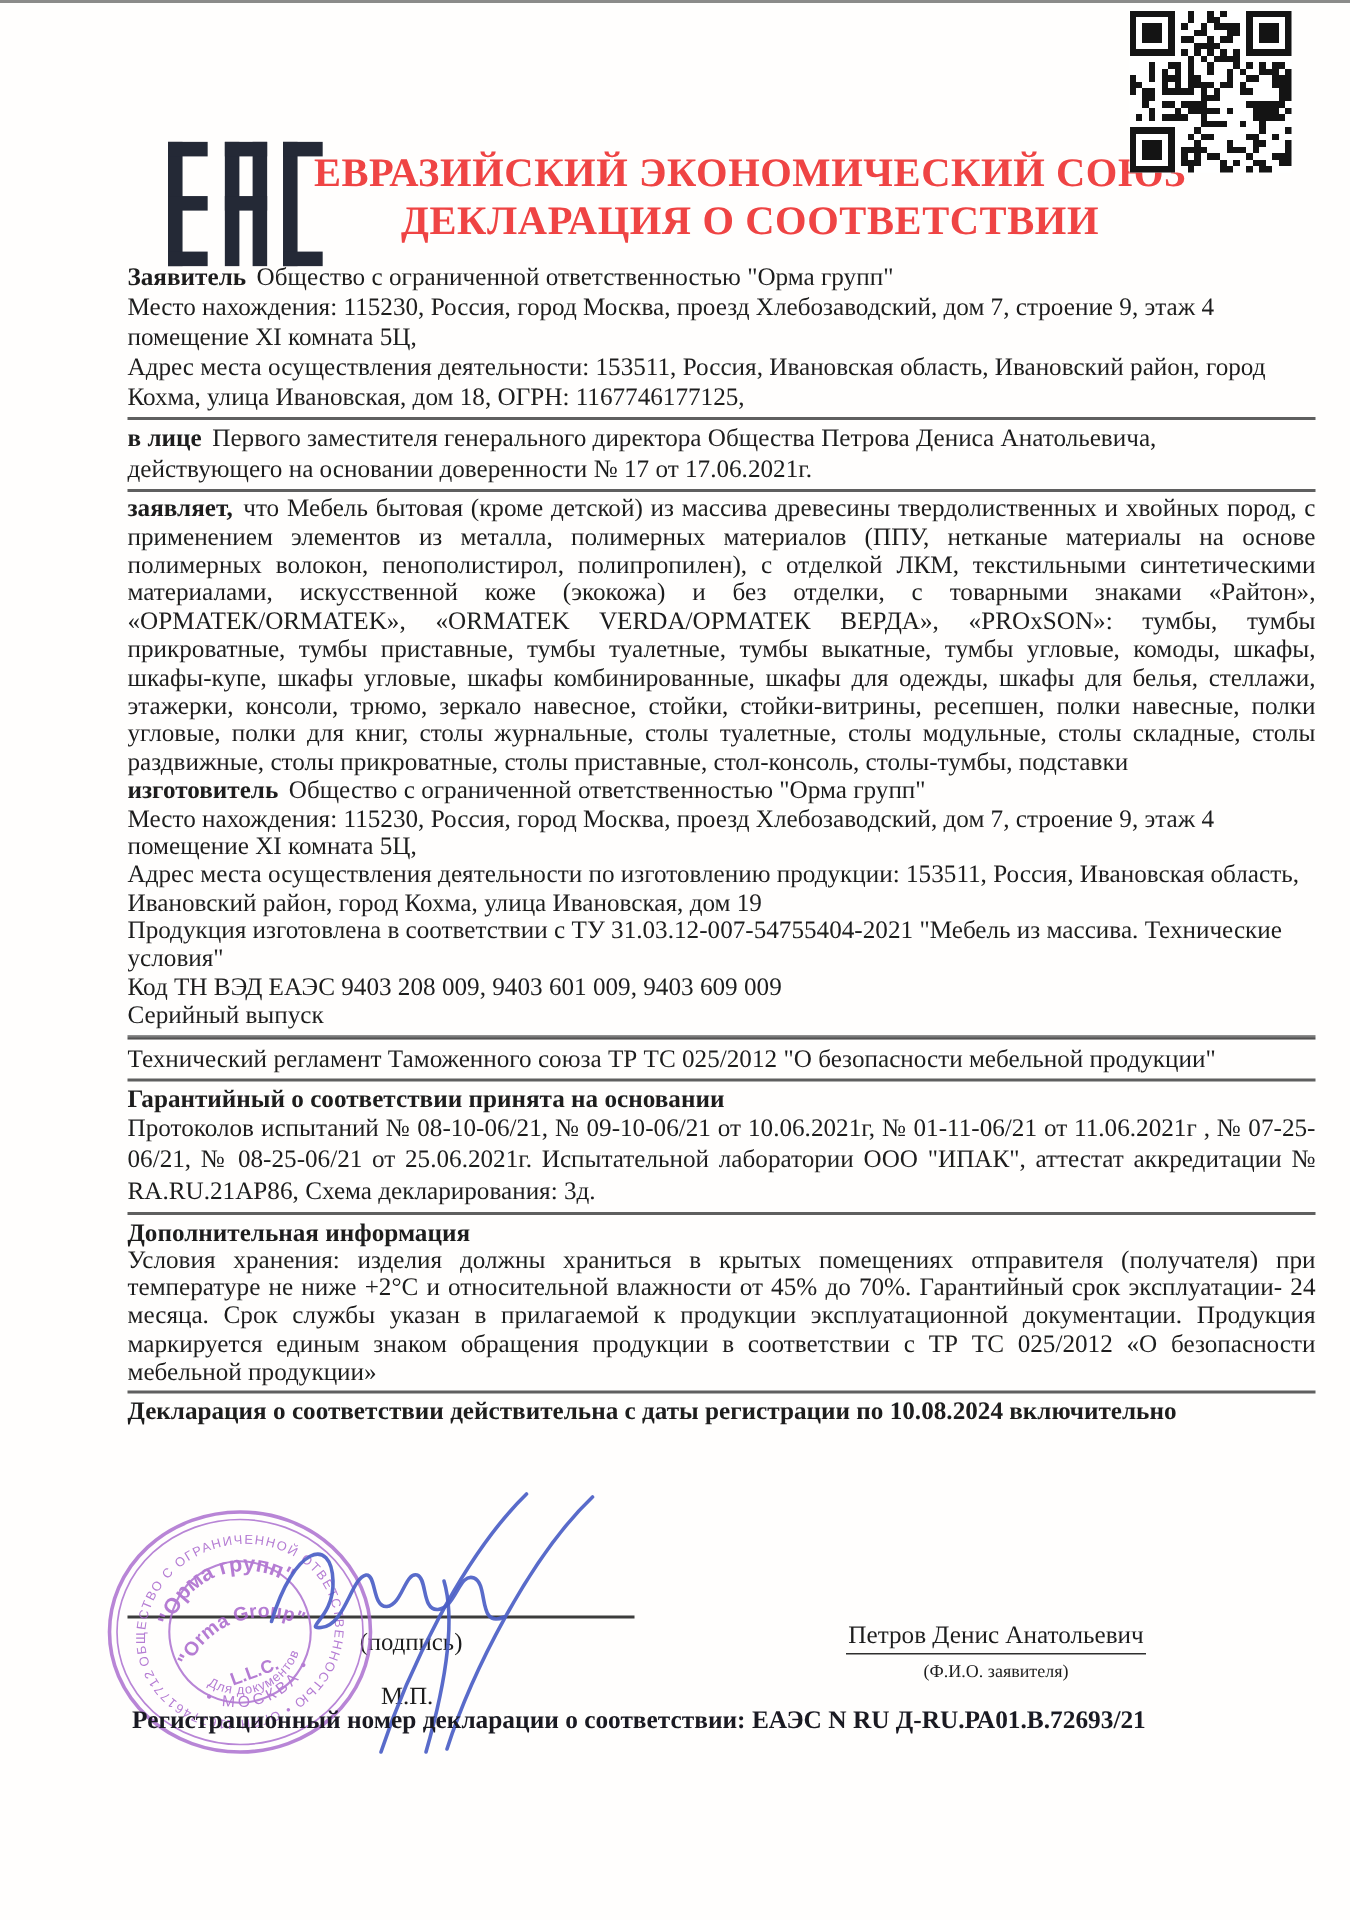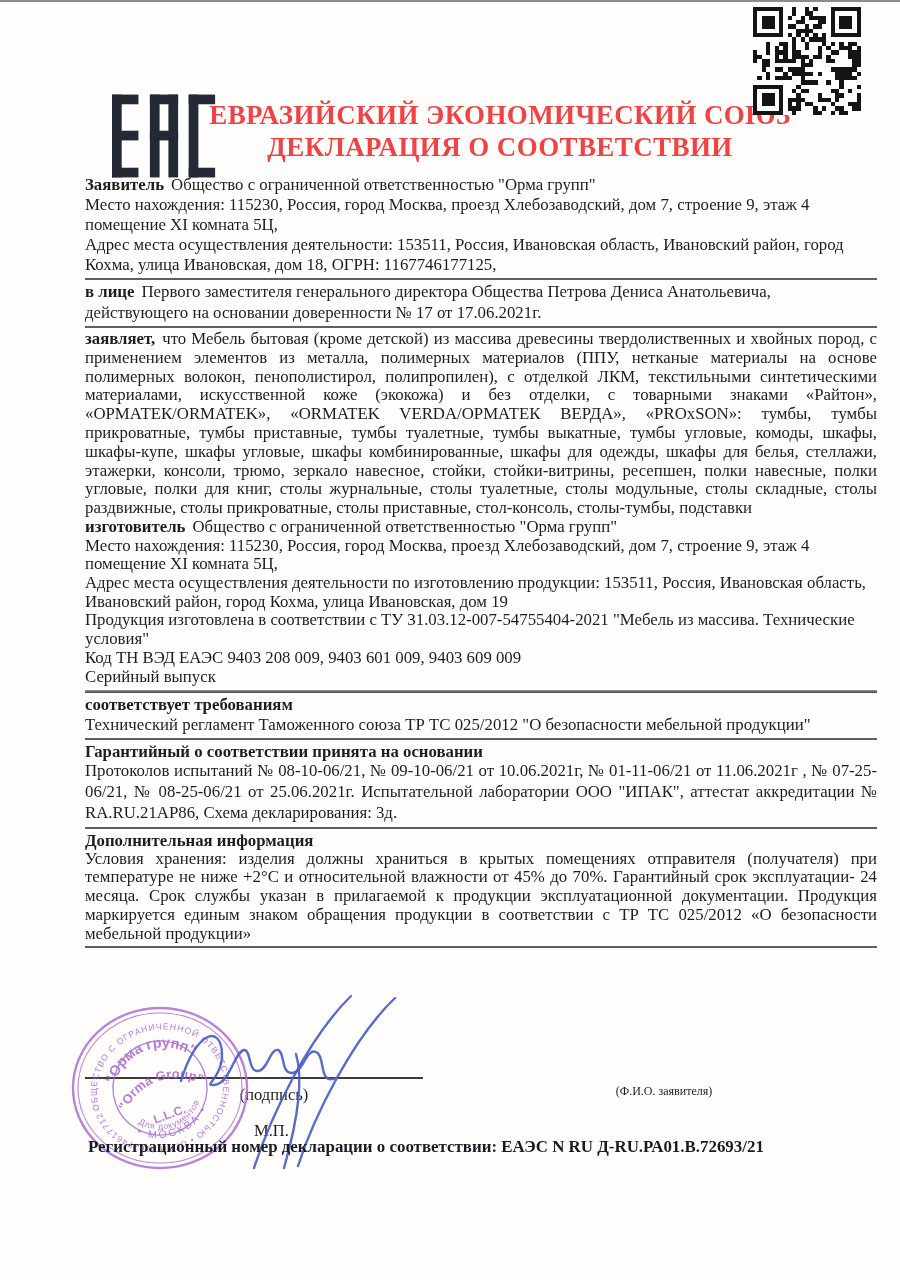--- a/index.html
+++ b/index.html
@@ -388,42 +388,43 @@
       <p><span class="b lblgap">изготовитель</span><span>Общество с ограниченной ответственностью "Орма групп"</span></p>
       <p>Место нахождения: 115230, Россия, город Москва, проезд Хлебозаводский, дом 7, строение 9, этаж 4 помещение XI комната 5Ц,</p>
       <p>Адрес места осуществления деятельности по изготовлению продукции: 153511, Россия, Ивановская область, Ивановский район, город Кохма, улица Ивановская, дом 19</p>
       <p>Продукция изготовлена в соответствии с ТУ 31.03.12-007-54755404-2021 "Мебель из массива. Технические условия"</p>
       <p>Код ТН ВЭД ЕАЭС  9403 208 009, 9403 601 009, 9403 609 009</p>
       <p>Серийный выпуск</p>
     </div>
 
     <div class="rule thick"></div>
 
-    <p class="b head-line">соответствует требованиям</p>
     <p class="comp-text">Технический регламент Таможенного союза ТР ТС 025/2012 "О безопасности мебельной продукции"</p>
 
     <div class="rule"></div>
 
     <p class="b head-line">Гарантийный о соответствии принята на основании</p>
     <p class="just basis-text">Протоколов испытаний № 08-10-06/21, № 09-10-06/21 от 10.06.2021г, № 01-11-06/21 от 11.06.2021г , № 07-25-06/21, № 08-25-06/21 от 25.06.2021г. Испытательной лаборатории ООО "ИПАК", аттестат аккредитации № RA.RU.21АР86, Схема декларирования: 3д.</p>
 
     <div class="rule"></div>
 
     <p class="b head-line">Дополнительная информация</p>
     <p class="just add-text">Условия хранения: изделия должны храниться в крытых помещениях отправителя (получателя) при температуре не ниже +2°С и относительной влажности от 45% до 70%. Гарантийный срок эксплуатации- 24 месяца. Срок службы указан в прилагаемой к продукции эксплуатационной документации. Продукция маркируется единым знаком обращения продукции в соответствии с ТР ТС 025/2012 «О безопасности мебельной продукции»</p>
 
     <div class="rule thin"></div>
 
+    <p class="validity">Декларация о соответствии действительна с даты регистрации по  10.08.2024 включительно</p>
   </div>
 
   <div class="sig-line"></div>
   <div class="sign-caption">(подпись)</div>
   <div class="mp">М.П.</div>
 
   <div class="signer">
+    <div class="signer-name">Петров Денис Анатольевич</div>
     <div class="signer-caption">(Ф.И.О. заявителя)</div>
   </div>
 
   <svg class="stamp" viewBox="0 0 184 168">
     <defs>
       <path id="ringPath" d="M 28,84 A 64,58 0 1 1 156,84 A 64,58 0 1 1 28,84"></path>
       <path id="bottomArc" d="M 50,114 A 52,48 0 0 0 134,114"></path>
       <path id="nameArc1" d="M 44,76 A 52,52 0 0 1 140,76"></path>
       <path id="nameArc2" d="M 48,99 A 55,55 0 0 1 136,99"></path>
       <path id="docArc" d="M 58,108 A 42,42 0 0 0 126,108"></path>

